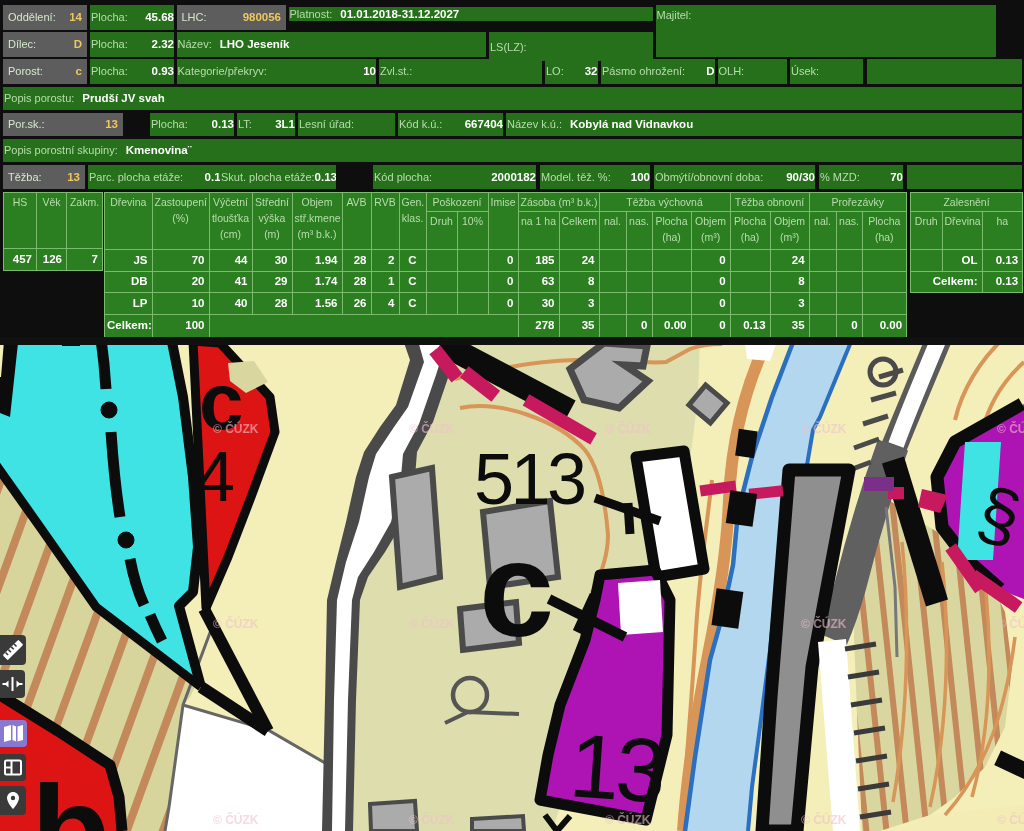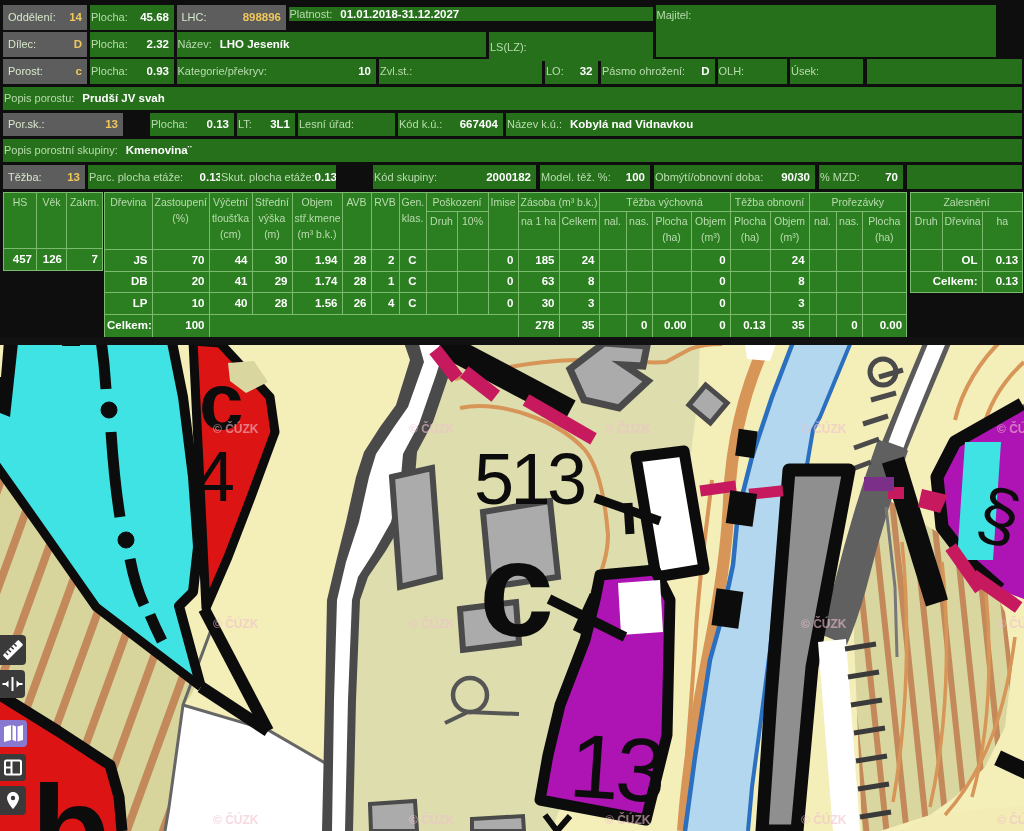--- a/index.html
+++ b/index.html
@@ -3,21 +3,21 @@
 <meta charset="utf-8">
 <style>
 html,body{margin:0;padding:0;background:#0e0e0e;}
 #page{position:relative;width:1024px;height:831px;overflow:hidden;background:#0e0e0e;
   font-family:"Liberation Sans",sans-serif;}
 .cell{position:absolute;box-sizing:border-box;display:flex;align-items:center;
   font-size:12px;font-weight:bold;white-space:nowrap;overflow:hidden;}
 .g{background:#26701b;}
 .gray{background:#5d5d5d;}
 .lab{color:#b9dcae;padding-left:1px;font-weight:normal;font-size:11px;}
-.val{color:#ffffff;font-size:11.5px;margin-left:auto;padding-right:5px;}
+.val{color:#ffffff;font-size:11.5px;margin-left:auto;}
 .valy{color:#eec85c;font-size:11.5px;margin-left:auto;padding-right:5px;}
 .vinl{color:#ffffff;font-size:11.5px;margin-left:8px;}
 .labw{color:#d6e8cc;padding-left:5px;font-weight:normal;font-size:11px;}
 table.sp{position:absolute;border-collapse:collapse;table-layout:fixed;
   font-family:"Liberation Sans",sans-serif;background:#2b7f21;}
 table.sp td{border:1px solid #7cbb6e;color:#b9dcae;font-size:10.5px;font-weight:normal;line-height:16px;
   text-align:center;vertical-align:top;padding:1px 2px;overflow:hidden;white-space:nowrap;box-sizing:border-box;}
 table.sp td.d{font-size:11.5px;font-weight:bold;color:#fff;text-align:right;vertical-align:middle;padding-right:4px;line-height:13px;}
 table.sp td.dc{font-size:11.5px;font-weight:bold;color:#fff;text-align:center;vertical-align:middle;line-height:13px;}
 </style>
@@ -28,21 +28,21 @@
 <div class="cell gray" style="left:3px;top:5px;width:84px;height:24.5px">
       <span class="labw">Oddělení:</span>
       <span class="valy">14</span>
     </div>
 <div class="cell g" style="left:90px;top:5px;width:84px;height:24.5px">
       <span class="lab">Plocha:</span>
       <span class="val">45.68</span>
     </div>
 <div class="cell gray" style="left:176.5px;top:5px;width:109.5px;height:24.5px">
       <span class="labw">LHC:</span>
-      <span class="valy">898896</span>
+      <span class="valy">980056</span>
     </div>
 <div class="cell g" style="left:288.5px;top:7px;width:364.5px;height:14px">
       <span class="lab">Platnost:</span>
       <span class="vinl">01.01.2018-31.12.2027</span>
     </div>
 <div class="cell g" style="left:655.5px;top:5px;width:340px;height:51.5px;align-items:flex-start">
       <span class="lab" style="padding-top:4px">Majitel:</span>
     </div>
 
 <div class="cell gray" style="left:3px;top:32px;width:84px;height:24.5px">
@@ -132,21 +132,21 @@
     </div>
 <div class="cell g" style="left:88px;top:165px;width:139px;height:23.5px">
       <span class="lab">Parc. plocha etáže:</span>
       <span class="val">0.13</span>
     </div>
 <div class="cell g" style="left:220px;top:165px;width:116px;height:23.5px">
       <span class="lab">Skut. plocha etáže:</span>
       <span class="val">0.13</span>
     </div>
 <div class="cell g" style="left:373px;top:165px;width:163px;height:23.5px">
-      <span class="lab">Kód skupiny:</span>
+      <span class="lab">Kód plocha:</span>
       <span class="val">2000182</span>
     </div>
 <div class="cell g" style="left:540px;top:165px;width:110px;height:23.5px">
       <span class="lab">Model. těž. %:</span>
       <span class="val">100</span>
     </div>
 <div class="cell g" style="left:654px;top:165px;width:161px;height:23.5px">
       <span class="lab">Obmýtí/obnovní doba:</span>
       <span class="val">90/30</span>
     </div>

